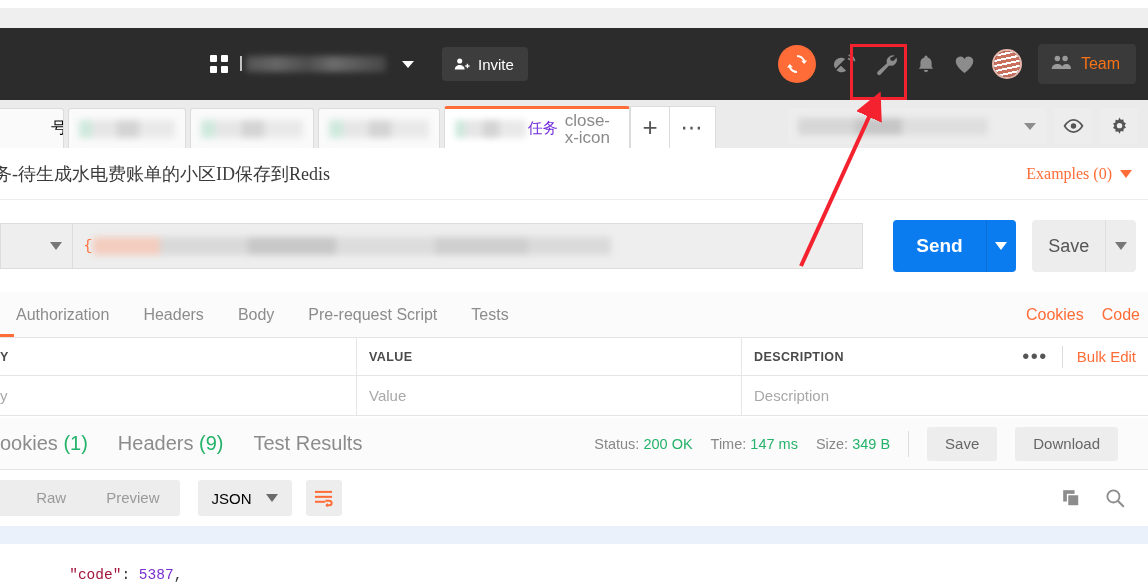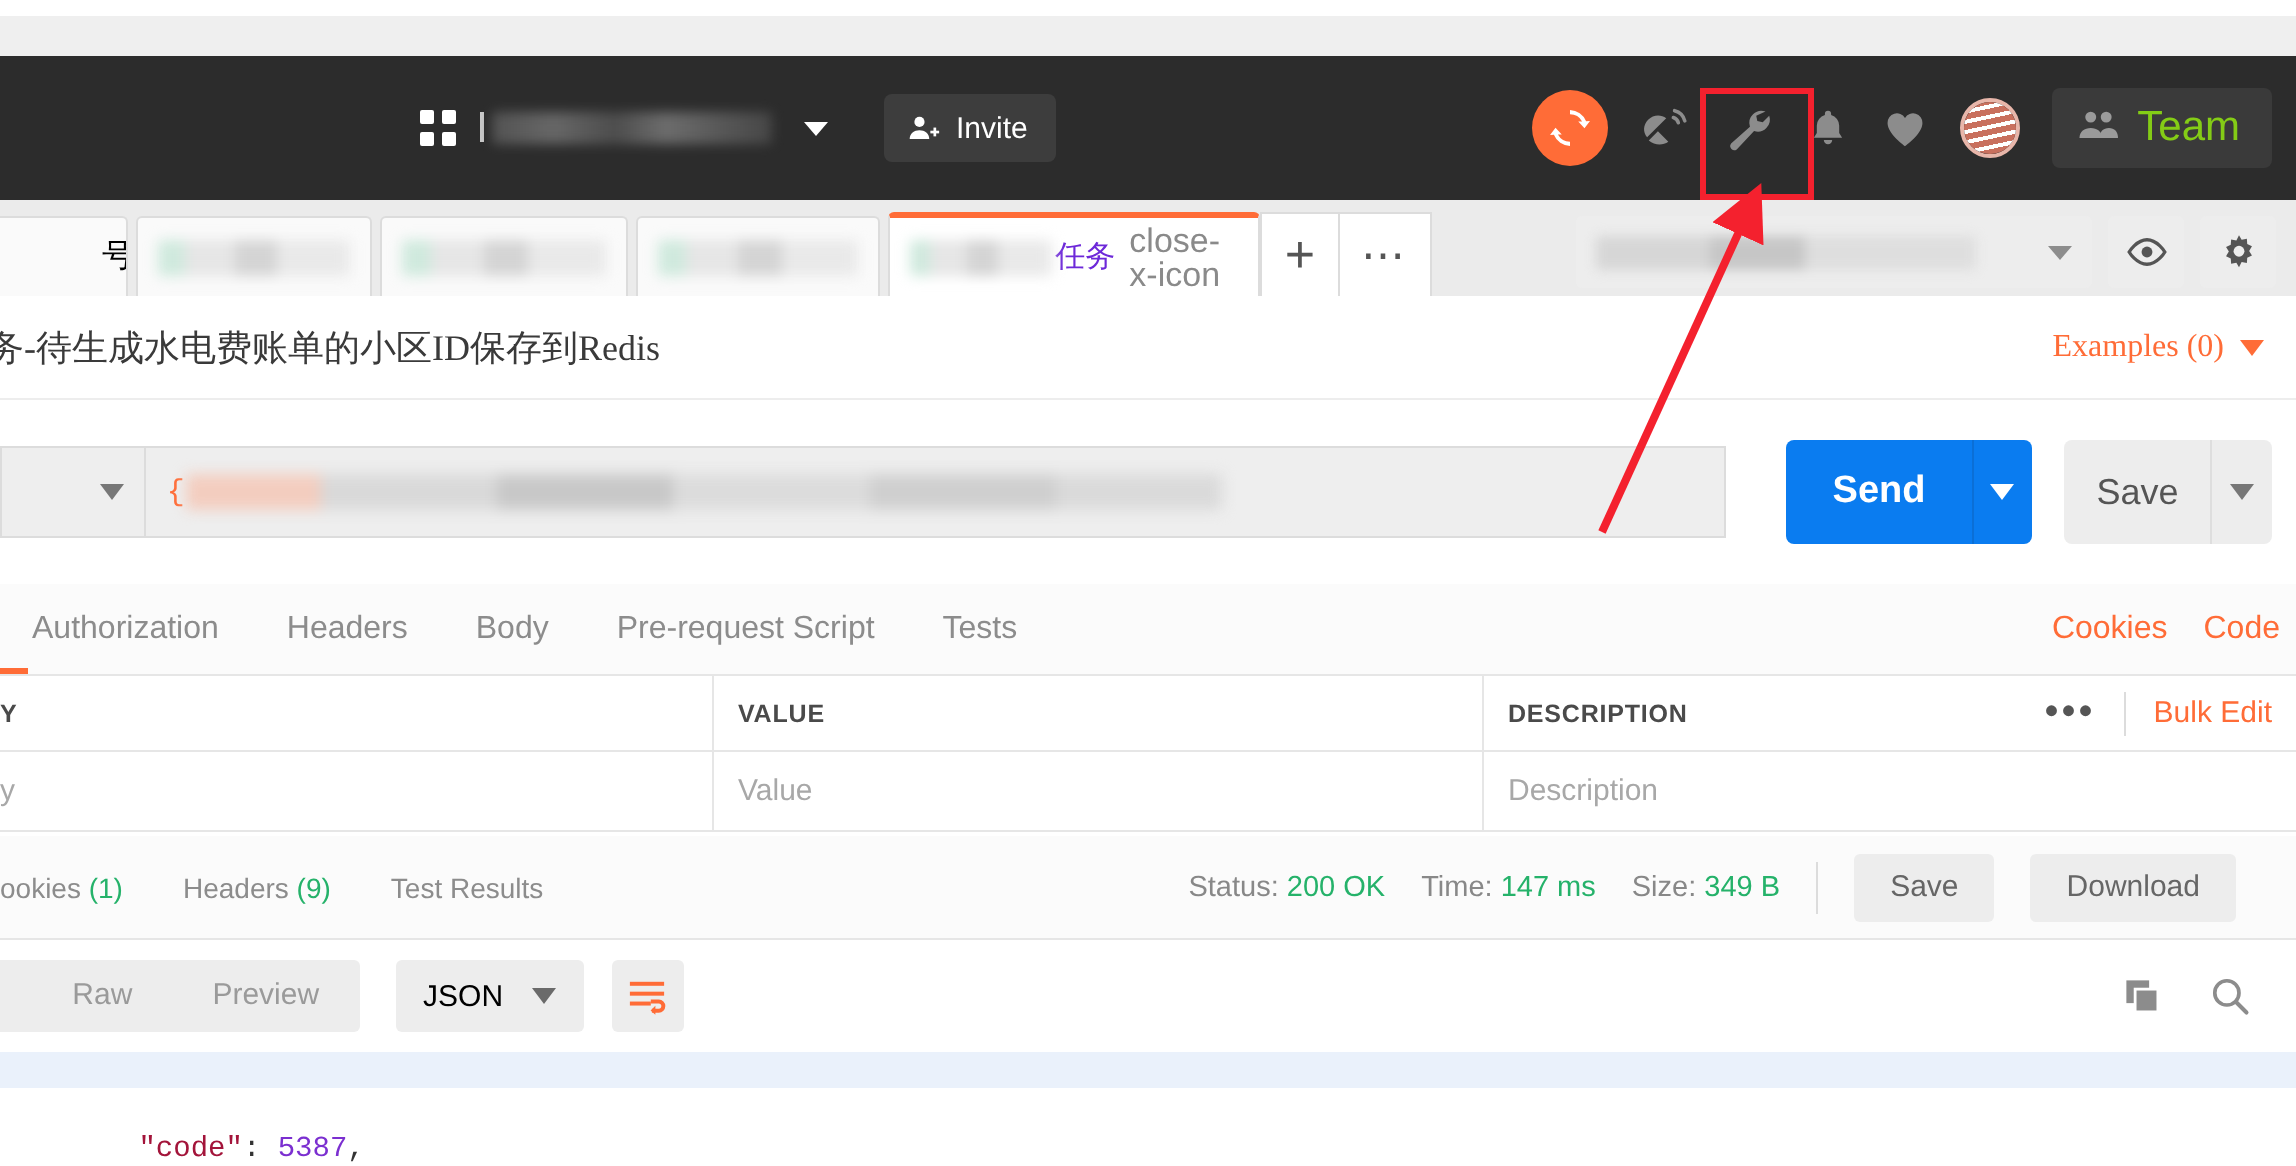--- a/index.html
+++ b/index.html
@@ -70,21 +70,21 @@
     width: 30px; height: 30px; border-radius: 50%;
     background: #c9705e; border: 2px solid #e8b6aa;
     display: flex; align-items: center; justify-content: center; overflow: hidden;
   }
   .avatar-circ .stripes {
     width: 100%; height: 100%;
     background: repeating-linear-gradient(-12deg,#ffffff 0 2px,#c9705e 2px 5px);
   }
   .team-btn {
     height: 40px; padding: 0 16px 0 12px; background: #3a3a3a; border-radius: 4px;
-    display: flex; align-items: center; gap: 9px; color: #84cc16; font-size: 21px; cursor: pointer;
+    display: flex; align-items: center; gap: 9px; color: #f97316; font-size: 16px; cursor: pointer;
   }
 
   
   .tabbar {
     position: absolute; left: 0; top: 100px; width: 1148px; height: 48px;
     background: #ebebeb; display: flex; align-items: flex-end;
   }
   .tab {
     position: relative; height: 40px; background: #fafafa;
     border: 1px solid #dcdcdc; border-bottom: none;
@@ -258,21 +258,21 @@
   .kv-tools .dots { font-size: 20px; color: #555; letter-spacing: 1.5px; cursor: pointer; }
   .kv-tools .divider { width: 1px; height: 22px; background: #dcdcdc; }
   .kv-tools .bulk { color: #ff6c37; font-size: 15px; cursor: pointer; }
 
   
   .resp-bar {
     position: absolute; left: 0; top: 418px; width: 1148px; height: 52px;
     background: #fbfbfb; display: flex; align-items: center;
     border-bottom: 1px solid #e6e6e6;
   }
-  .resp-tab { font-size: 14px; color: #8c8c8c; margin-right: 30px; cursor: pointer; white-space: nowrap; }
+  .resp-tab { font-size: 20px; color: #8c8c8c; margin-right: 30px; cursor: pointer; white-space: nowrap; }
   .cnt { color: #25b26a; }
   .meta { margin-left: auto; display: flex; align-items: center; gap: 18px; }
   .meta .m { font-size: 14.5px; color: #888; white-space: nowrap; }
   .meta .m b { color: #25b26a; font-weight: normal; }
   .meta .vline { width: 1px; height: 26px; background: #dcdcdc; }
   .meta .mbtn {
     background: #ededed; border-radius: 3px; height: 34px; padding: 0 18px;
     display: flex; align-items: center; color: #666; font-size: 15px; cursor: pointer;
   }
   .meta-pad { width: 12px; }

